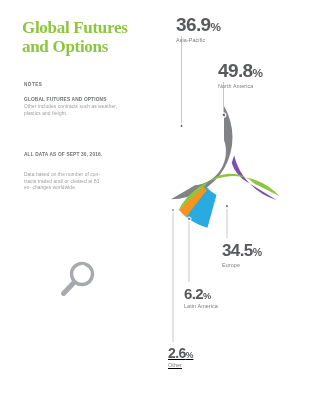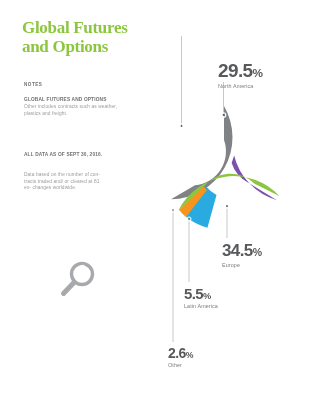--- a/index.html
+++ b/index.html
@@ -66,21 +66,21 @@
   }
 
   #c-asia{left:28px;top:14px;}
   #c-asia .pct{font-size:19px;}
   #c-na{left:70px;top:60px;}
   #c-na .pct{font-size:19px;}
   #c-eu{left:74px;top:241px;}
   #c-eu .pct{font-size:17px;}
   #c-la{left:36px;top:285px;}
   #c-la .pct{font-size:15px;}
-  #c-other{left:20px;top:345px;}
+  #c-other{left:20px;top:345px;text-decoration:underline;}
   #c-other .pct{font-size:14px;}
 </style>
 </head>
 <body>
 
 <div id="page">
 
   <div class="title">Global Futures and Options</div>
 
   <div class="notes-label">NOTES</div>
@@ -144,33 +144,37 @@
         <circle cx="75.5" cy="115" r="0.9" fill="#58595B"></circle>
         <circle cx="79" cy="206" r="2.3" fill="none" stroke="#ffffff" stroke-width="1.1"></circle>
         <circle cx="79" cy="206" r="0.9" fill="#58595B"></circle>
         <circle cx="41" cy="219" r="2.0" fill="none" stroke="#ffffff" stroke-width="1.0"></circle>
         <circle cx="41" cy="219" r="0.8" fill="#58595B"></circle>
         <circle cx="25" cy="210" r="2.0" fill="none" stroke="#ffffff" stroke-width="1.0"></circle>
         <circle cx="25" cy="210" r="0.8" fill="#58595B"></circle>
       </g>
     </svg>
 
+    <div class="callout" id="c-asia">
+      <div class="pct"><span>36.9</span><span class="sym">%</span></div>
+      <div class="region">Asia-Pacific</div>
+    </div>
 
     <div class="callout" id="c-na">
-      <div class="pct"><span>29.5</span><span class="sym">%</span></div>
+      <div class="pct"><span>49.8</span><span class="sym">%</span></div>
       <div class="region">North America</div>
     </div>
 
     <div class="callout" id="c-eu">
       <div class="pct"><span>34.5</span><span class="sym">%</span></div>
       <div class="region">Europe</div>
     </div>
 
     <div class="callout" id="c-la">
-      <div class="pct"><span>5.5</span><span class="sym">%</span></div>
+      <div class="pct"><span>6.2</span><span class="sym">%</span></div>
       <div class="region">Latin America</div>
     </div>
 
     <div class="callout" id="c-other">
       <div class="pct"><span>2.6</span><span class="sym">%</span></div>
       <div class="region">Other</div>
     </div>
 
   </div>
 </div>

